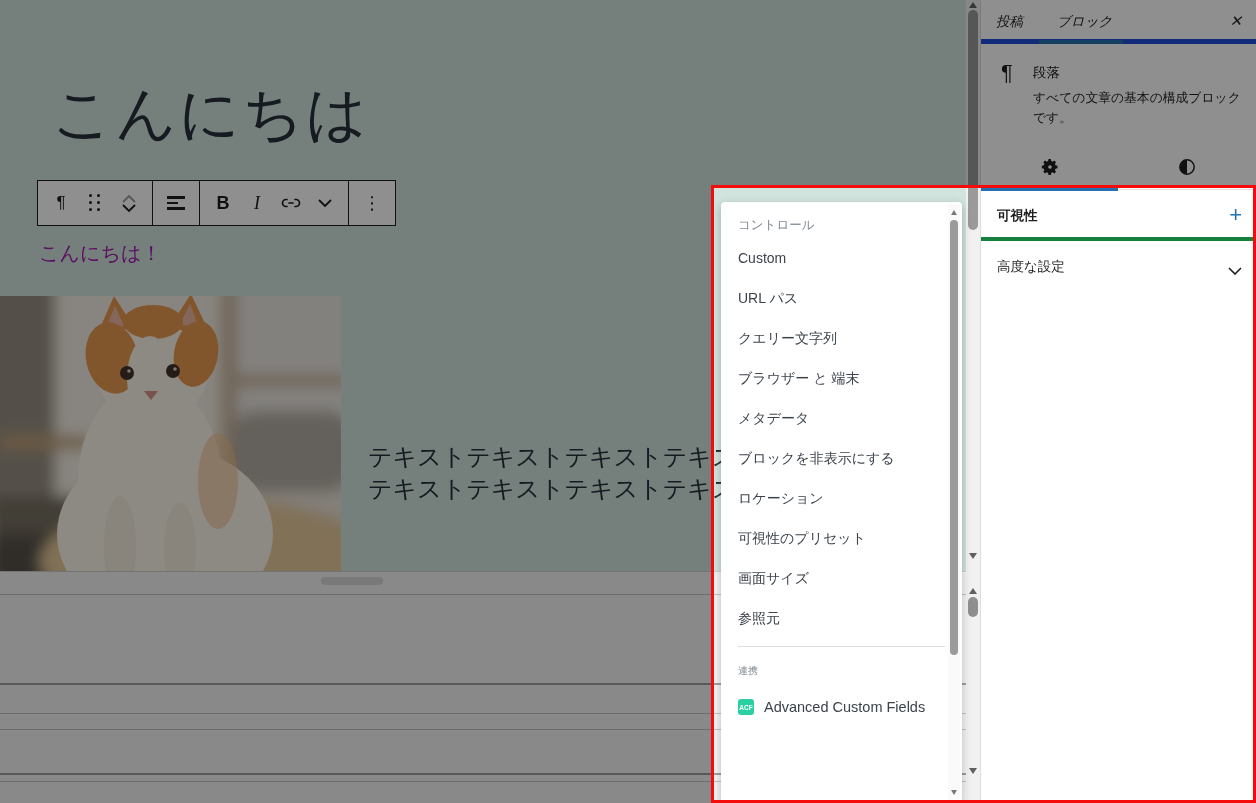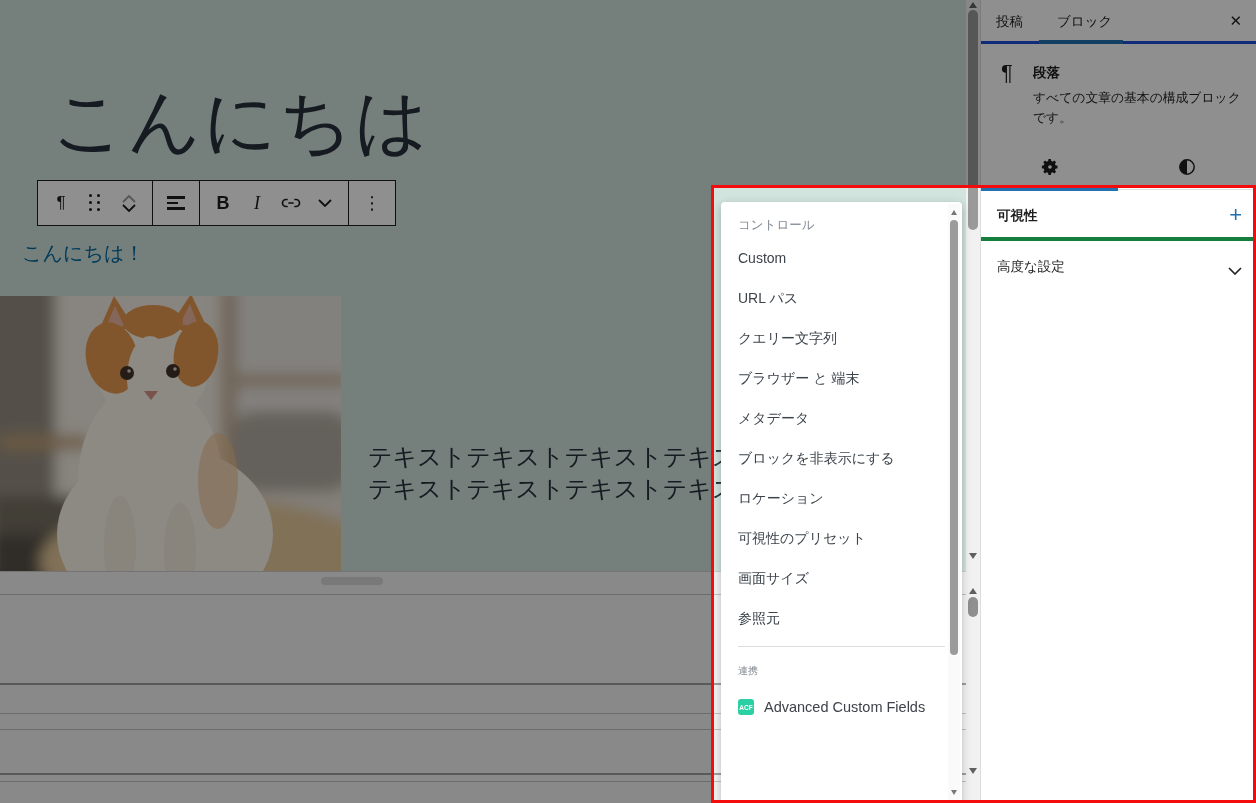--- a/index.html
+++ b/index.html
@@ -2,23 +2,23 @@
 <html><head>
 <meta charset="utf-8">
 <style>
   * { margin:0; padding:0; box-sizing:border-box; }
   html,body { width:1256px; height:803px; overflow:hidden; }
   body { font-family:"Liberation Sans", sans-serif; }
   #stage { position:relative; width:1256px; height:803px; background:#fff; overflow:hidden; }
 
   
   #canvas { position:absolute; left:0; top:0; width:966px; height:803px; background:#d1e4dd; z-index:1; }
-  .post-title { position:absolute; left:52px; top:74px; font-size:72px; font-weight:400;
+  .post-title { position:absolute; left:52px; top:74px; font-size:60px; font-weight:400;
     color:#28303d; letter-spacing:2px; white-space:nowrap; }
-  .para-text { position:absolute; left:22px; top:240px; font-size:20px; color:#0369a1; }
+  .para-text { position:absolute; left:39px; top:240px; font-size:20px; color:#a21caf; }
 
   
   .blk-toolbar { position:absolute; left:37px; top:180px; height:46px; display:flex;
     background:#ffffff; border:1px solid #1e1e1e; z-index:2; }
   .tb-group { display:flex; align-items:center; padding:0 6px; border-right:1px solid #1e1e1e; }
   .tb-group:last-child { border-right:none; }
   .tb-btn { width:34px; height:44px; display:flex; align-items:center; justify-content:center;
     color:#1e1e1e; font-size:17px; cursor:pointer; flex-direction:column; }
   .tb-btn.bold { font-weight:bold; font-size:18px; }
   .tb-btn.italic { font-style:italic; font-family:"Liberation Serif", serif; font-size:18px; }
@@ -48,29 +48,29 @@
   
   #main-scroll { position:absolute; left:966px; top:0; width:14px; height:803px; background:#f1f1f1; z-index:2; }
   .sb-thumb { position:absolute; border-radius:6px; background:#9a9a9a; }
   .arrow { position:absolute; width:0; height:0; }
   .arrow.up { border-left:4.5px solid transparent; border-right:4.5px solid transparent; border-bottom:6px solid #606060; }
   .arrow.down { border-left:4.5px solid transparent; border-right:4.5px solid transparent; border-top:6px solid #606060; }
 
   
   #sidebar { position:absolute; left:980px; top:0; width:276px; height:803px; background:#fff;
     border-left:1px solid #ddd; z-index:2; color:#1e1e1e; }
-  .sb-tabs { position:relative; height:44px; border-bottom:3px solid #1d4ed8; }
+  .sb-tabs { position:relative; height:44px; border-bottom:5px solid #1d4ed8;font-style:italic; }
   .sb-tab { position:absolute; top:13px; font-size:13.5px; cursor:pointer; }
   .sb-tab.post { left:15px; }
   .sb-tab.block { left:76px; font-weight:500; }
   .sb-tab-underline { position:absolute; left:58px; top:40px; width:84px; height:4px; background:#2271b1; }
   .sb-close { position:absolute; right:14px; top:12px; font-size:15px; color:#1e1e1e; cursor:pointer; }
   .block-card { position:relative; height:100px; }
   .bc-icon { position:absolute; left:20px; top:16px; font-size:22px; color:#1e1e1e; }
-  .bc-title { position:absolute; left:52px; top:20px; font-size:13.5px; font-weight:700; }
+  .bc-title { position:absolute; left:52px; top:20px; font-size:13.5px; font-weight:400; }
   .bc-desc { position:absolute; left:52px; top:44px; width:210px; font-size:12.8px; line-height:1.55; color:#1e1e1e; }
   .view-tabs { position:relative; height:46px; border-bottom:1px solid #e0e0e0; }
   .view-tab { position:absolute; top:0; width:137px; height:46px; display:flex; align-items:center; justify-content:center; cursor:pointer; }
   .view-tab.settings { left:0; }
   .view-tab.styles { left:137px; }
   .view-tab.settings::after { content:""; position:absolute; left:0; bottom:-1px; width:137px; height:3px; background:#2271b1; }
   .panel-row { position:relative; height:51px; border-bottom:4px solid #15803d; }
   .panel-label { position:absolute; left:16px; top:17px; font-size:13.5px; font-weight:600; }
   .panel-label.normal { font-weight:500;font-family:Liberation Serif, serif; }
   .plus-btn { position:absolute; right:14px; top:12px; font-size:22px; font-weight:400; color:#2271b1; cursor:pointer; }

